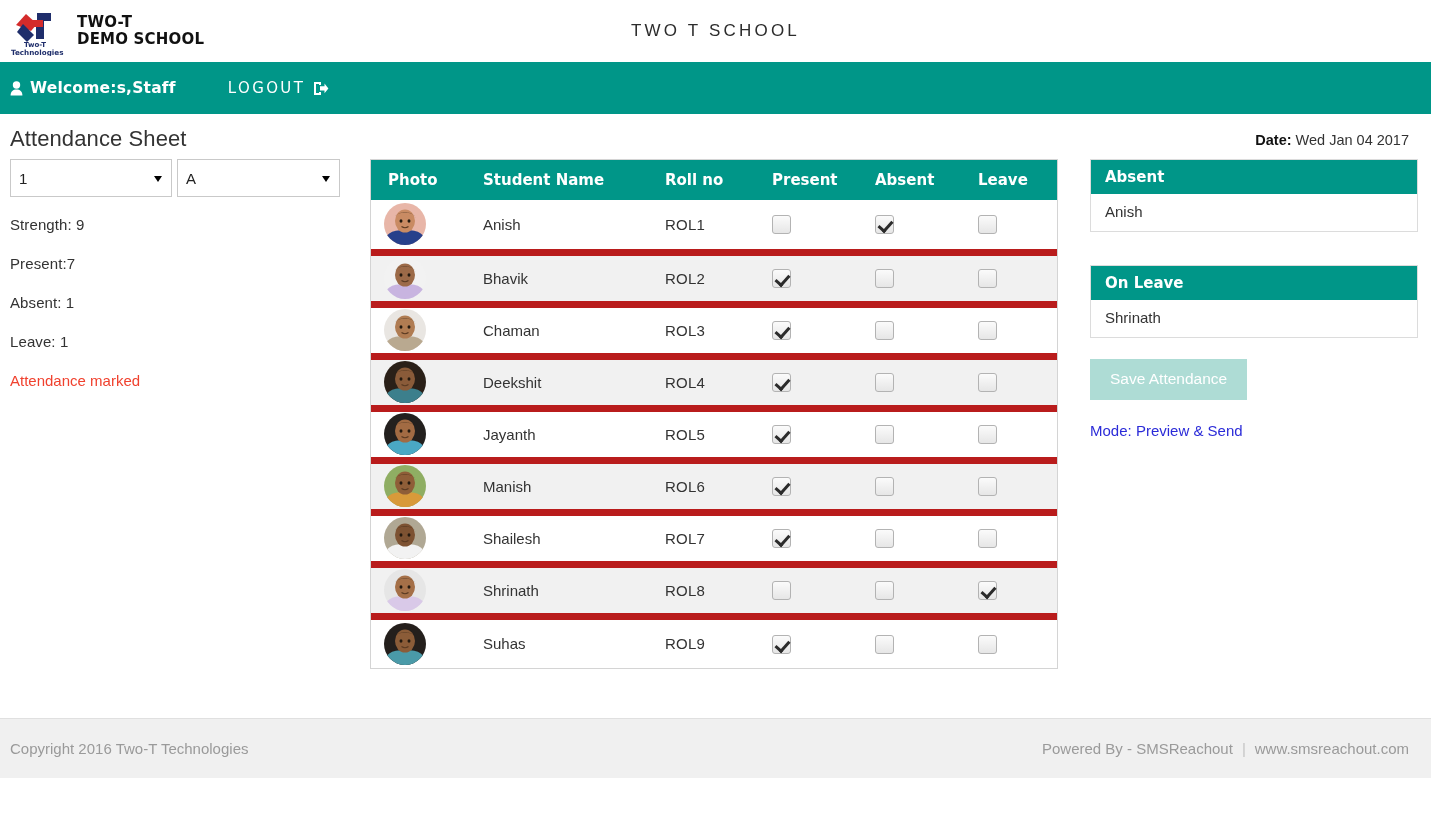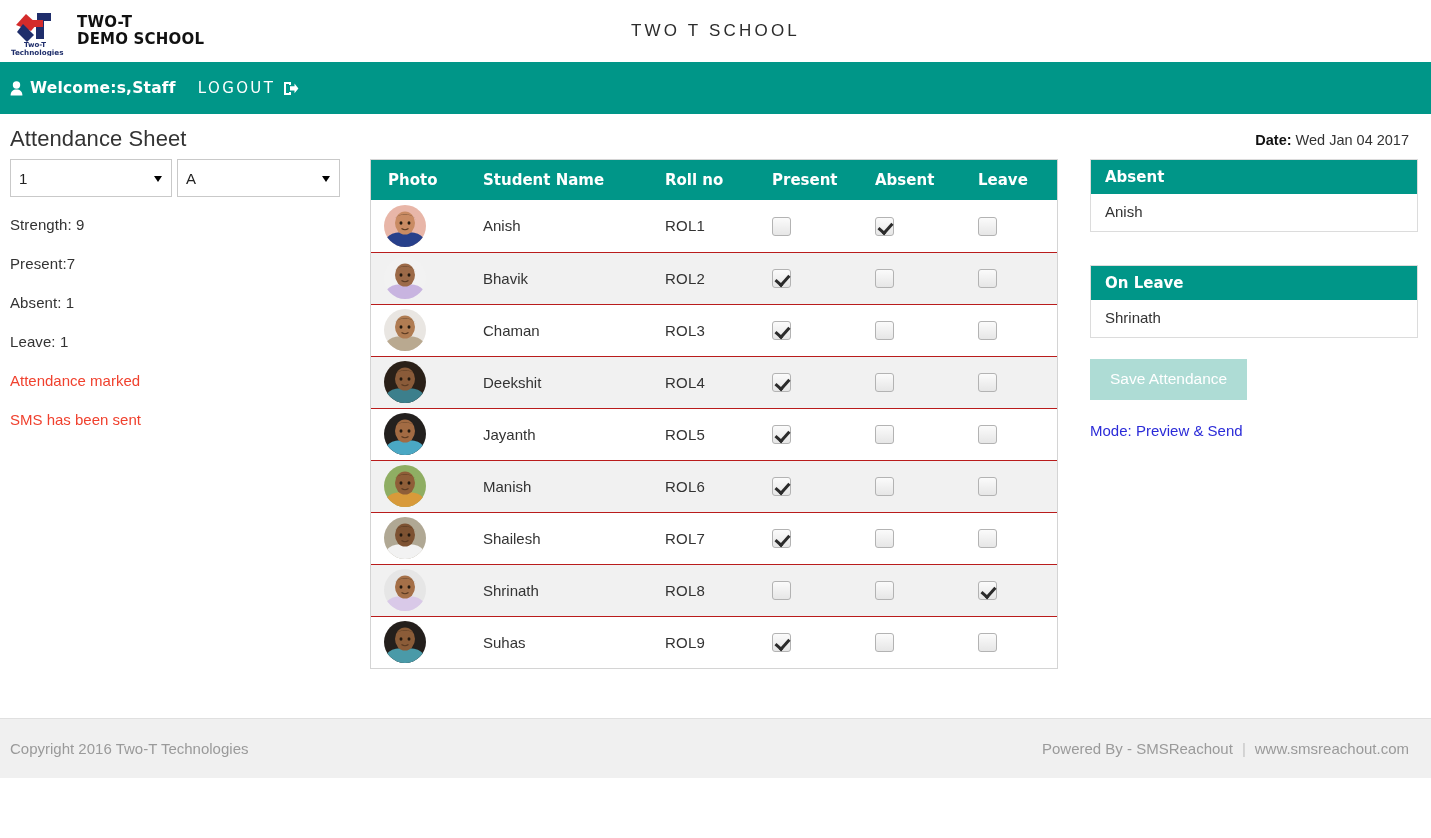--- a/index.html
+++ b/index.html
@@ -69,21 +69,21 @@
     font-size: 15px;
     letter-spacing: 2.4px;
     text-decoration: none;
     padding: 0 18px;
     line-height: 52px;
     white-space: nowrap;
     cursor: pointer;
     font-family: "Liberation Sans", sans-serif;
   }
   .nav-item:first-child { padding-left: 4px; }
-  .nav-right { display: flex; align-items: center; gap: 22px; padding-right: 8px; }
+  .nav-right { display: flex; align-items: center; gap: 52px; padding-right: 8px; }
   .welcome {
     font-size: 15.5px;
     font-weight: bold;
     display: flex;
     align-items: center;
     gap: 7px;
     letter-spacing: 0.2px;
     white-space: nowrap;
   }
   .logout {
@@ -197,21 +197,21 @@
   th.c-name  { width: 186px; padding-left: 8px !important; }
   th.c-roll  { width: 104px; padding-left: 4px !important; }
   th.c-pre   { width: 106px; padding-left: 7px !important; }
   th.c-abs   { width: 103px; padding-left: 4px !important; }
   th.c-lev   { width: 83px;  padding-left: 4px !important; }
 
   table.att tbody tr { height: 52px; }
   table.att tbody tr.odd  { background: #ffffff; }
   table.att tbody tr.even { background: #f1f1f1; }
   table.att tbody td {
-    border-top: 1px solid #b91c1c;
+    border-top: 7px solid #b91c1c;
     font-size: 15px;
     color: #333;
     vertical-align: middle;
     font-family: "Liberation Sans", sans-serif;
   }
   table.att tbody tr:first-child td { border-top: none; }
   td.photo { padding-left: 13px; }
   td.name  { padding-left: 8px; }
   td.roll  { padding-left: 4px; letter-spacing: 0.2px; }
   td.chk   { text-align: left; padding-left: 7px; }
@@ -374,21 +374,20 @@
         <span class="caret"></span>
       </div>
     </div>
 
     <div class="stats">
       <div class="stat">Strength: 9</div>
       <div class="stat">Present:7</div>
       <div class="stat">Absent: 1</div>
       <div class="stat">Leave: 1</div>
       <div class="msg">Attendance marked</div>
-      <div class="msg">SMS has been sent</div>
     </div>
   </div>
 
   <div class="tablewrap">
     <table class="att">
       <thead>
         <tr>
           <th class="c-photo">Photo</th>
           <th class="c-name">Student Name</th>
           <th class="c-roll">Roll no</th>

